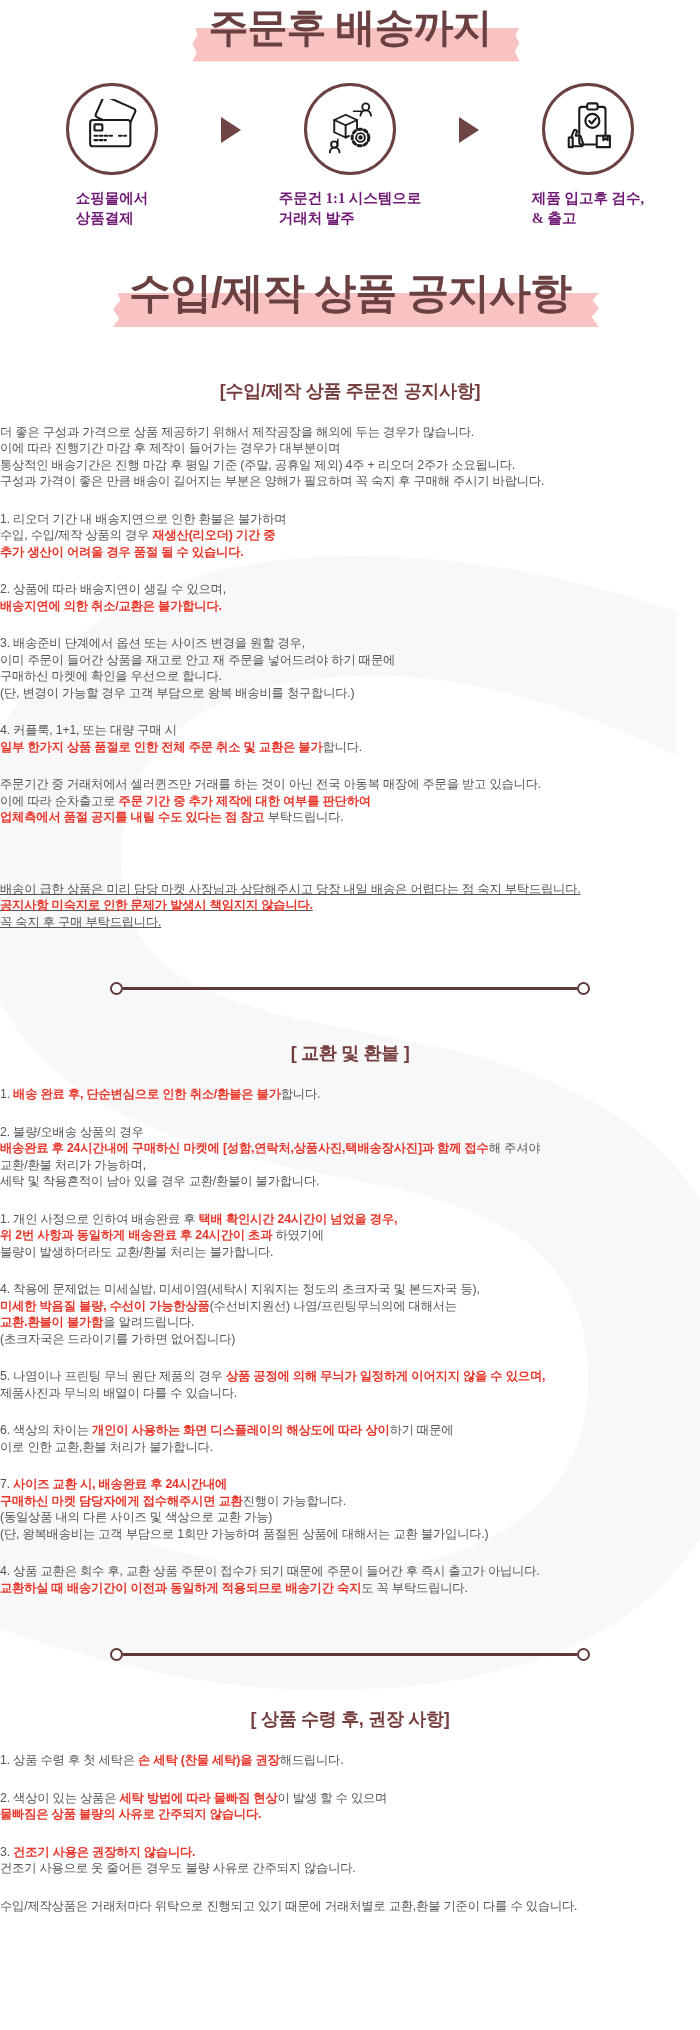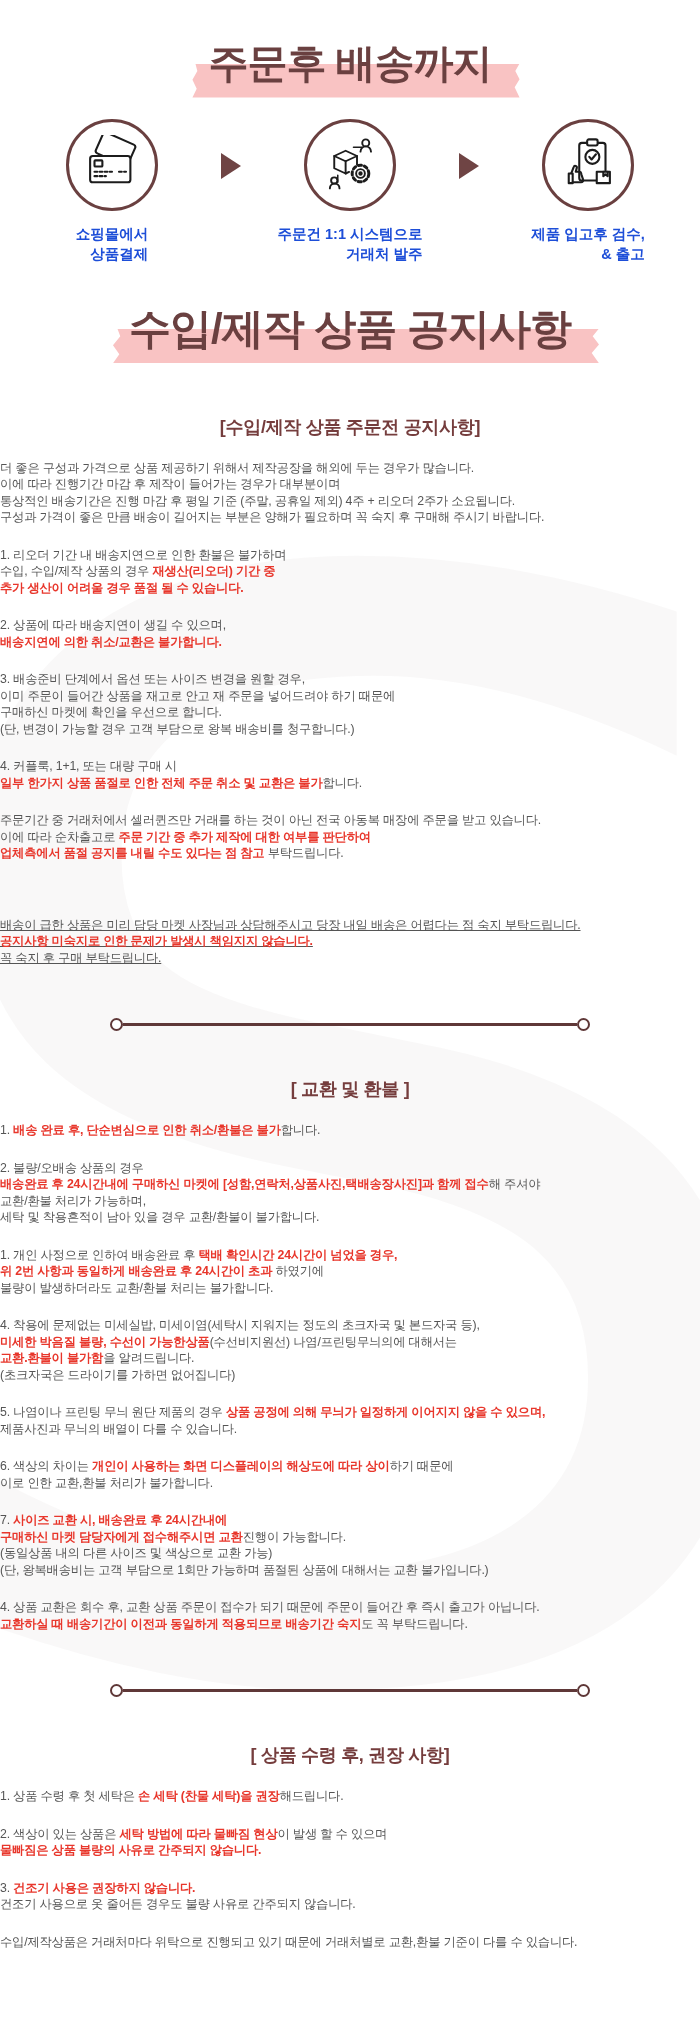--- a/index.html
+++ b/index.html
@@ -4,34 +4,34 @@
 <style>
   html,body{margin:0;padding:0;background:#fff;}
   .page{position:relative;width:700px;height:2030px;margin:0 auto;background:#fff;overflow:hidden;
         font-family:"Liberation Sans","DejaVu Sans",sans-serif;}
   .watermark{position:absolute;left:50%;top:400px;transform:translateX(-50%);
         font-size:1500px;line-height:1;font-family:"DejaVu Sans",sans-serif;
         color:rgba(90,80,75,0.04);z-index:0;user-select:none;}
   .content{position:relative;z-index:1;}
 
   
-  .hero{padding-top:36px;text-align:center;}
+  .hero{text-align:center;}
   .title-wrap{position:relative;display:inline-block;}
   .title-text{position:relative;z-index:2;font-weight:bold;color:#6a4040;font-size:40px;letter-spacing:-1px;}
   .title-text.t2{font-size:42px;}
   .tape{position:absolute;z-index:1;left:-16px;right:-28px;top:50%;height:62%;background:#f9c3c3;
         clip-path:polygon(0.9% 0,100% 0,98.7% 22%,100% 46%,98.5% 70%,100% 100%,0 100%,1.3% 74%,0 48%,1.5% 22%);}
   .second-title{margin-top:36px;text-align:center;}
 
   
   .steps{display:flex;justify-content:center;align-items:flex-start;margin-top:28px;gap:16px;}
   .step{display:flex;flex-direction:column;align-items:center;width:186px;}
   .step-circle{width:92px;height:92px;border:3.5px solid #6a4040;border-radius:50%;
         display:flex;align-items:center;justify-content:center;background:#fff;box-sizing:border-box;}
-  .step-label{margin-top:13px;font-size:14.5px;font-weight:bold;color:#1d4ed8;line-height:1.4;text-align:right;}
+  .step-label{margin-top:13px;font-size:14.5px;font-weight:bold;color:#701a75;line-height:1.4;text-align:left;font-family:Liberation Serif, serif;}
   .flow-arrow{margin-top:34px;width:0;height:0;border-top:13px solid transparent;
         border-bottom:13px solid transparent;border-left:20px solid #6f4444;}
 
   
   .sec-header{margin-top:46px;font-size:18px;font-weight:bold;color:#753d3d;text-align:center;letter-spacing:-0.3px;}
   .sec-header.first{margin-top:58px;}
   .para{margin-top:21px;text-align:left;font-size:12.3px;color:#555;line-height:16.5px;letter-spacing:-0.2px;}
   .para.gap-lg{}
   .para.gap-xl{margin-top:55px;text-decoration:underline;}
   .seg.red{color:#e8362b;font-weight:bold;}

